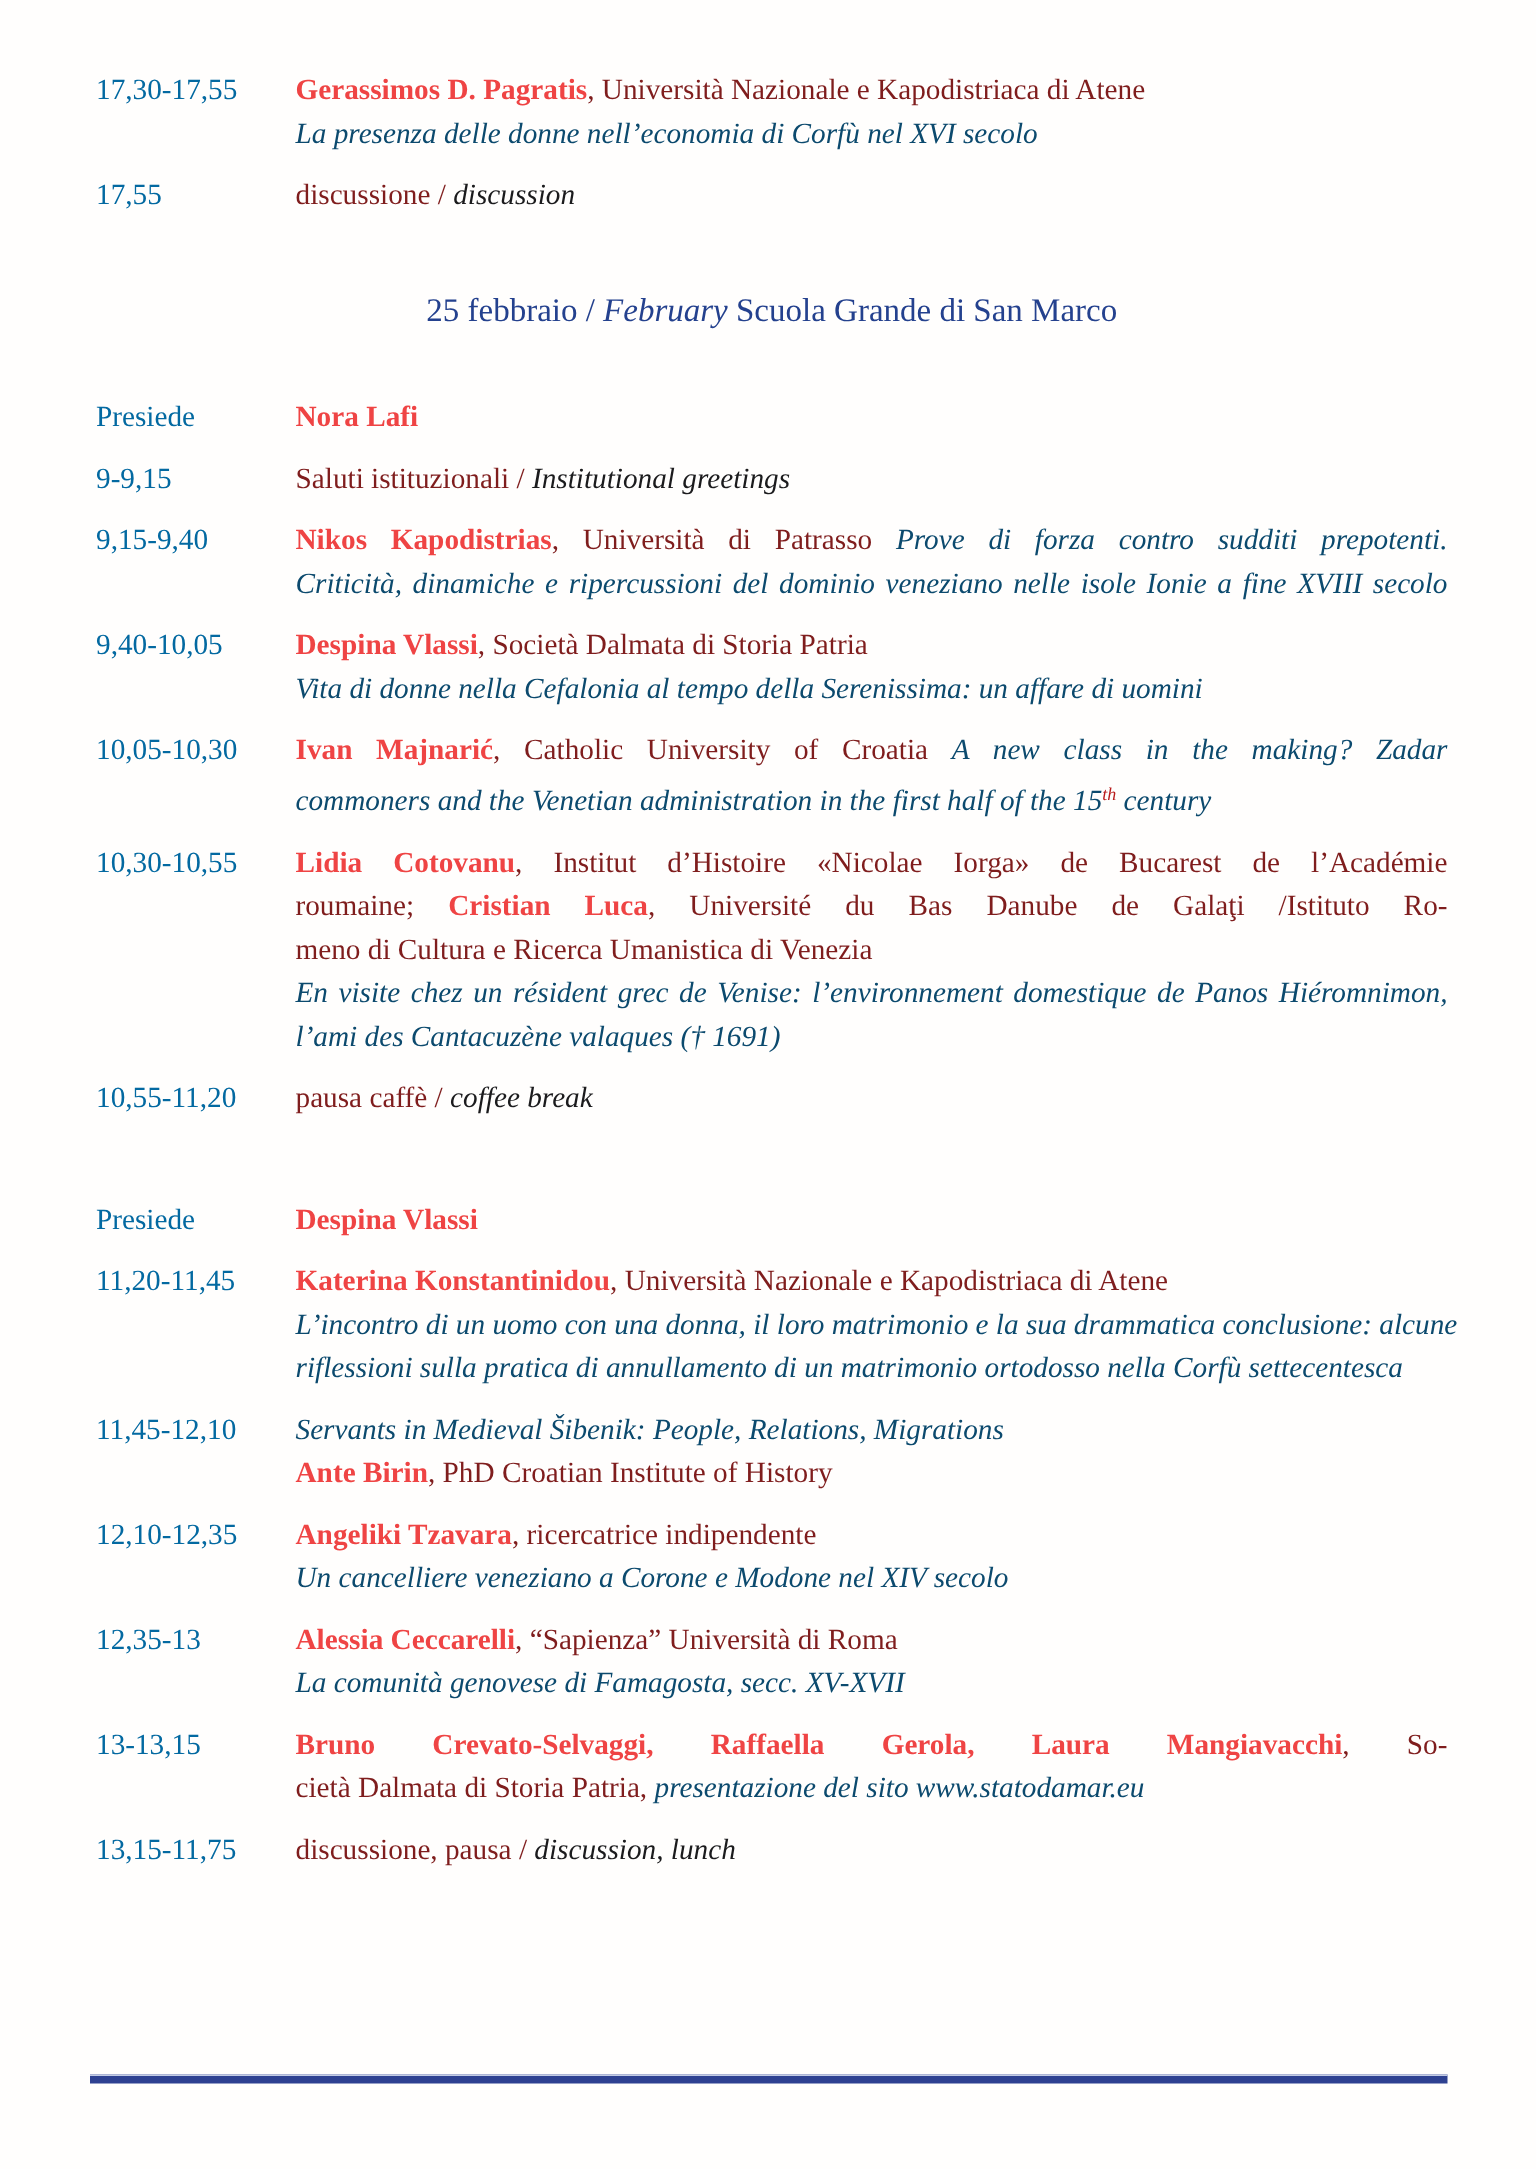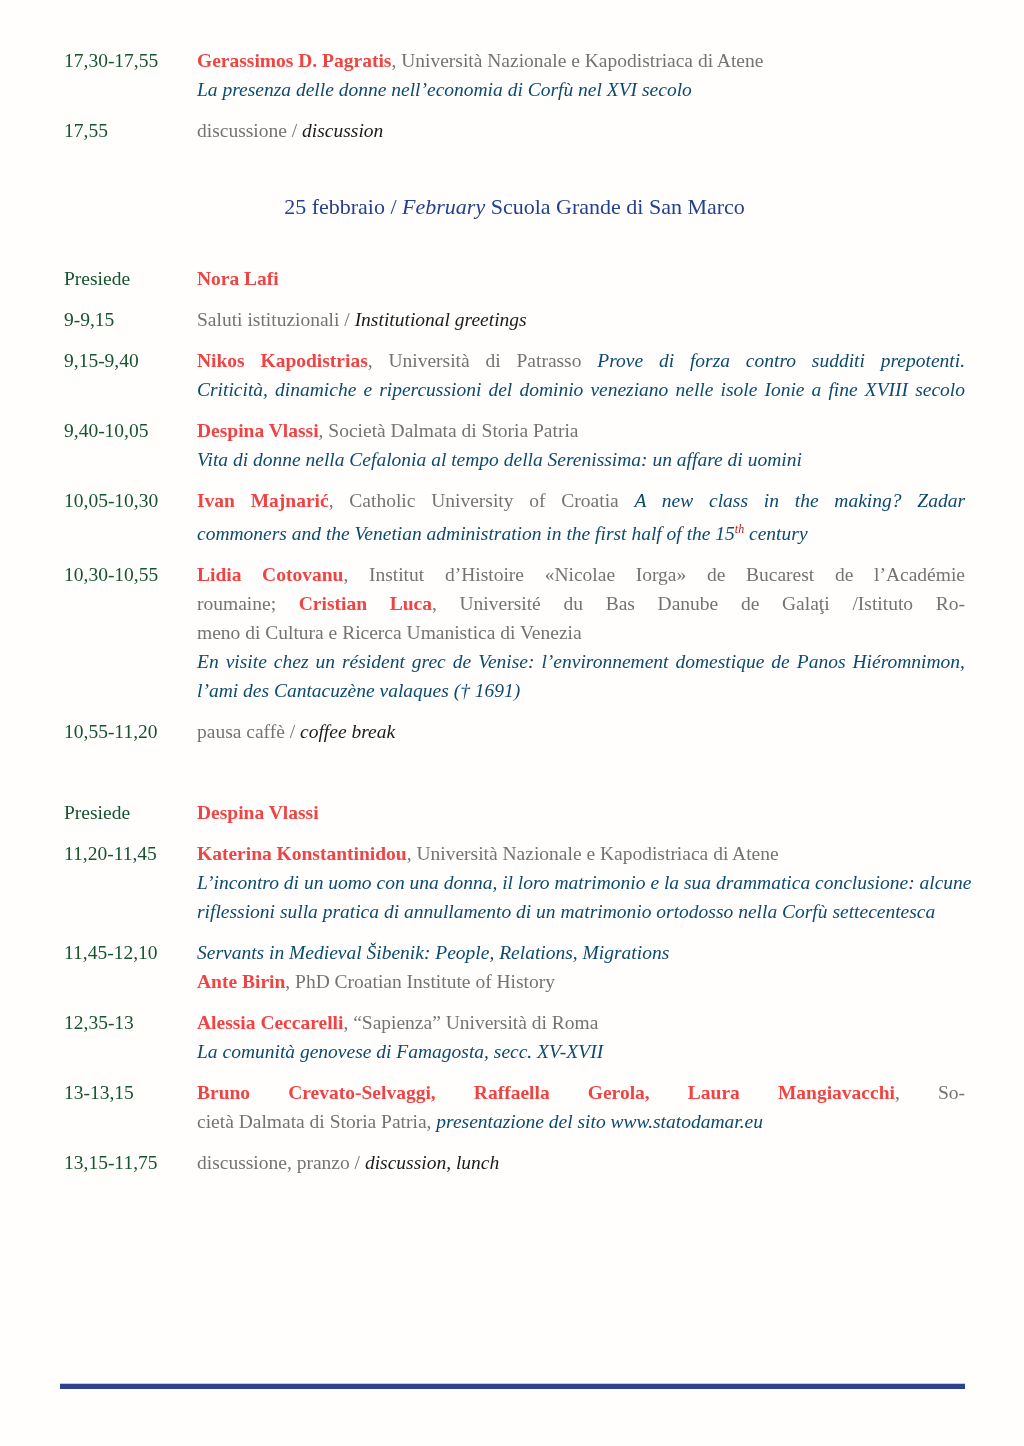--- a/index.html
+++ b/index.html
@@ -18,30 +18,30 @@
     top: 46px;
     width: 901px;
   }
   .content > :first-child { margin-top: 0; }
   .row { display: flex; margin-top: 12px; }
   .row.section-gap { margin-top: 52px; }
   .time {
     flex: 0 0 133px;
     font-size: 19.5px;
     line-height: 29px;
-    color: #14532d;
+    color: #0369a1;
   }
   .lines { width: 768px; }
   .line {
     font-size: 19.5px;
     line-height: 29px;
     white-space: nowrap;
   }
   .line.just { text-align: justify; text-align-last: justify; }
-  .seg-plain   { color: #737373; }
+  .seg-plain   { color: #7f1d1d; }
   .seg-itblack { color: #1b1b1d; font-style: italic; }
   .seg-name    { color: #ef4444; font-weight: bold; }
   .seg-title   { color: #0c4a6e; font-style: italic; }
   .seg-sup     { color: #b91c1c; font-style: italic; font-size: 12px; vertical-align: 7px; }
   .session-header {
     text-align: center;
     margin: 46px 0 42px 0;
     font-size: 22px;
     line-height: 31px;
     color: #24418e;
@@ -142,34 +142,41 @@
         </div>
       </div>
       <div class="row">
         <div class="time">11,45-12,10</div>
         <div class="lines">
           <div class="line"><span class="seg-title">Servants in Medieval Šibenik: People, Relations, Migrations</span></div>
           <div class="line"><span class="seg-name">Ante Birin</span><span class="seg-plain">, PhD Croatian Institute of History</span></div>
         </div>
       </div>
       <div class="row">
+        <div class="time">12,10-12,35</div>
+        <div class="lines">
+          <div class="line"><span class="seg-name">Angeliki Tzavara</span><span class="seg-plain">, ricercatrice indipendente</span></div>
+          <div class="line"><span class="seg-title">Un cancelliere veneziano a Corone e Modone nel XIV secolo</span></div>
+        </div>
+      </div>
+      <div class="row">
         <div class="time">12,35-13</div>
         <div class="lines">
           <div class="line"><span class="seg-name">Alessia Ceccarelli</span><span class="seg-plain">, “Sapienza” Università di Roma</span></div>
           <div class="line"><span class="seg-title">La comunità genovese di Famagosta, secc. XV-XVII</span></div>
         </div>
       </div>
       <div class="row">
         <div class="time">13-13,15</div>
         <div class="lines">
           <div class="line just"><span class="seg-name">Bruno Crevato-Selvaggi, Raffaella Gerola, Laura Mangiavacchi</span><span class="seg-plain">, So-</span></div>
           <div class="line"><span class="seg-plain">cietà Dalmata di Storia Patria, </span><span class="seg-title">presentazione del sito www.statodamar.eu</span></div>
         </div>
       </div>
       <div class="row">
         <div class="time">13,15-11,75</div>
         <div class="lines">
-          <div class="line"><span class="seg-plain">discussione, pranzo / </span><span class="seg-itblack">discussion, lunch</span></div>
+          <div class="line"><span class="seg-plain">discussione, pausa / </span><span class="seg-itblack">discussion, lunch</span></div>
         </div>
       </div>
     </div>
   <div class="footer-bar"></div>
 </div>
 
 </body></html>

